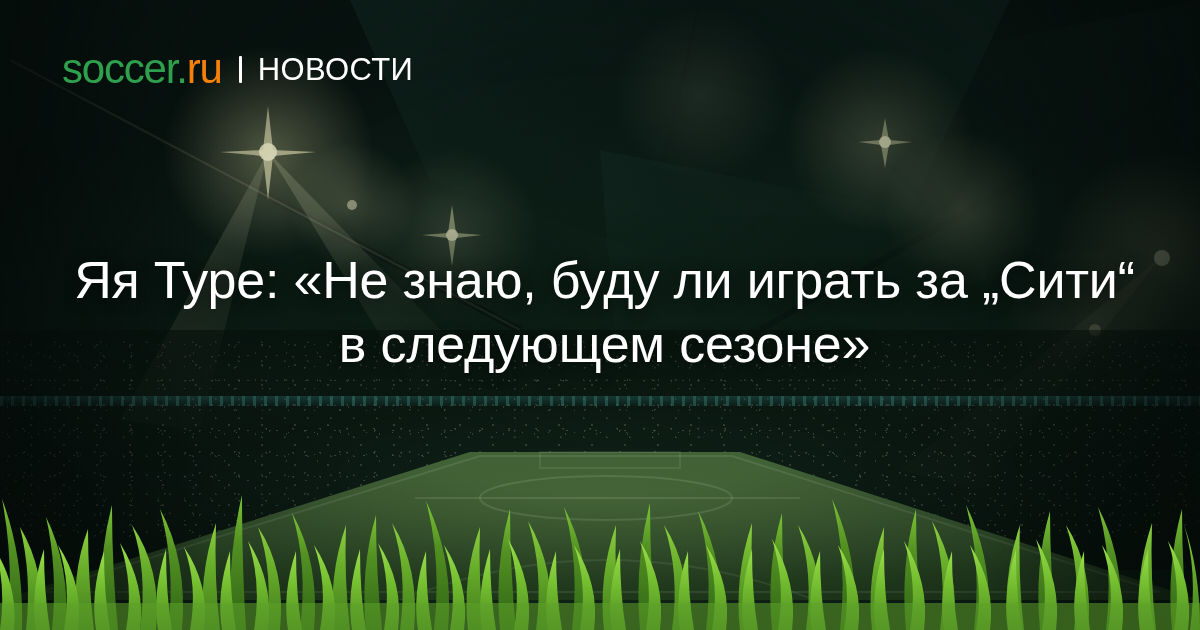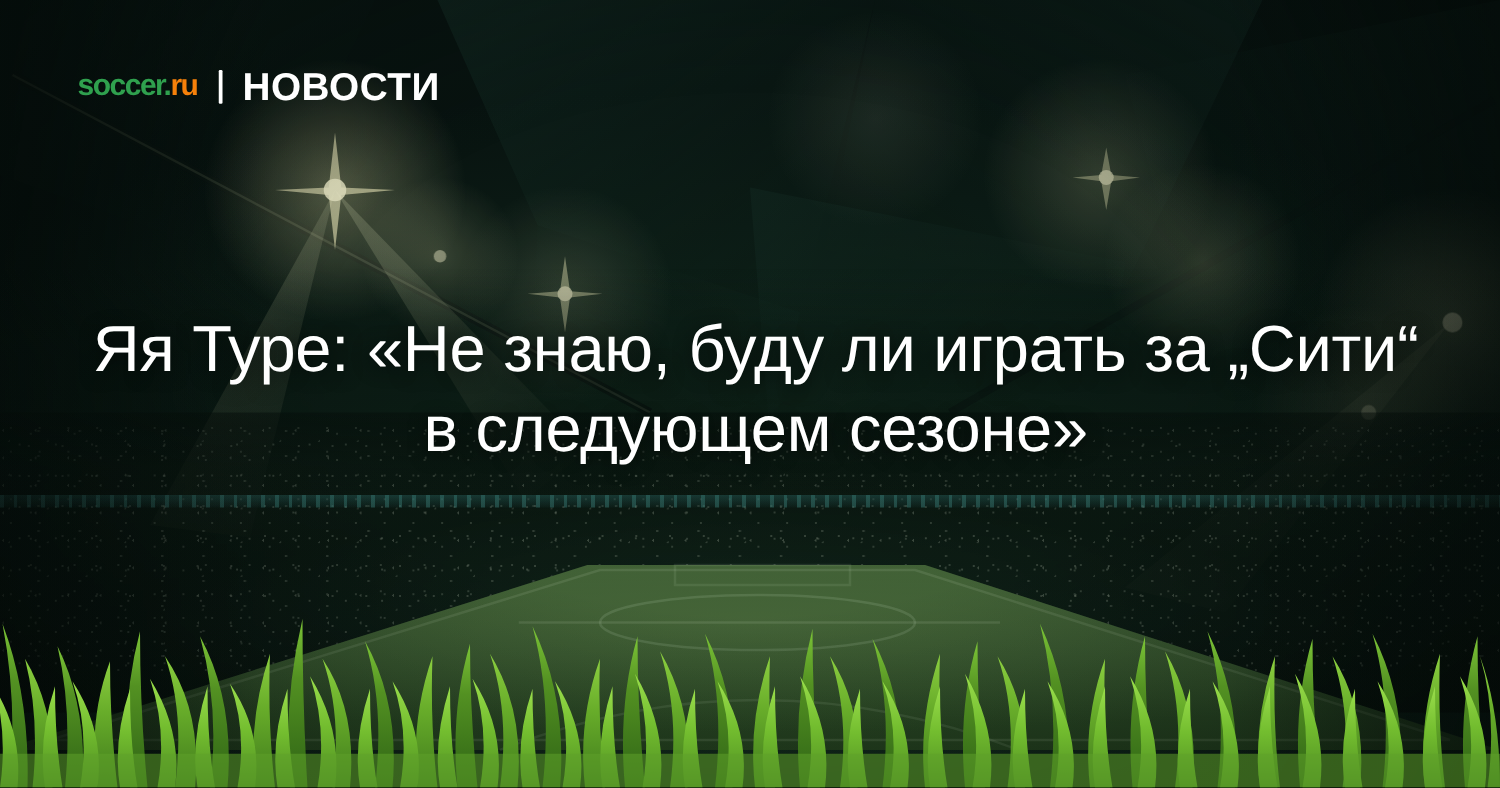--- a/index.html
+++ b/index.html
@@ -102,42 +102,42 @@
   
   .brand-bar{
     position:absolute;
     left:62px;
     top:49px;
     display:flex;
     align-items:center;
     height:40px;
   }
   .logo{
-    font-size:24px;
-    font-weight:bold;
+    font-size:42px;
+    font-weight:normal;
     letter-spacing:-1.2px;
     line-height:1;
     white-space:nowrap;
   }
   .logo .soccer{ color:#2fa04e; }
   .logo .dot{ color:#2fa04e; }
   .logo .ru{ color:#f5800a; }
 
   .brand-sep{
     width:3px;
     height:27px;
     background:#ffffff;
     margin:0 16px 0 17px;
     border-radius:1px;
   }
 
   .section-label{
     color:#ffffff;
     font-size:31px;
-    font-weight:bold;
+    font-weight:normal;
     letter-spacing:.4px;
     line-height:1;
     white-space:nowrap;
   }
 
   .headline{
     position:absolute;
     left:62px;
     top:248px;
     width:1085px;

